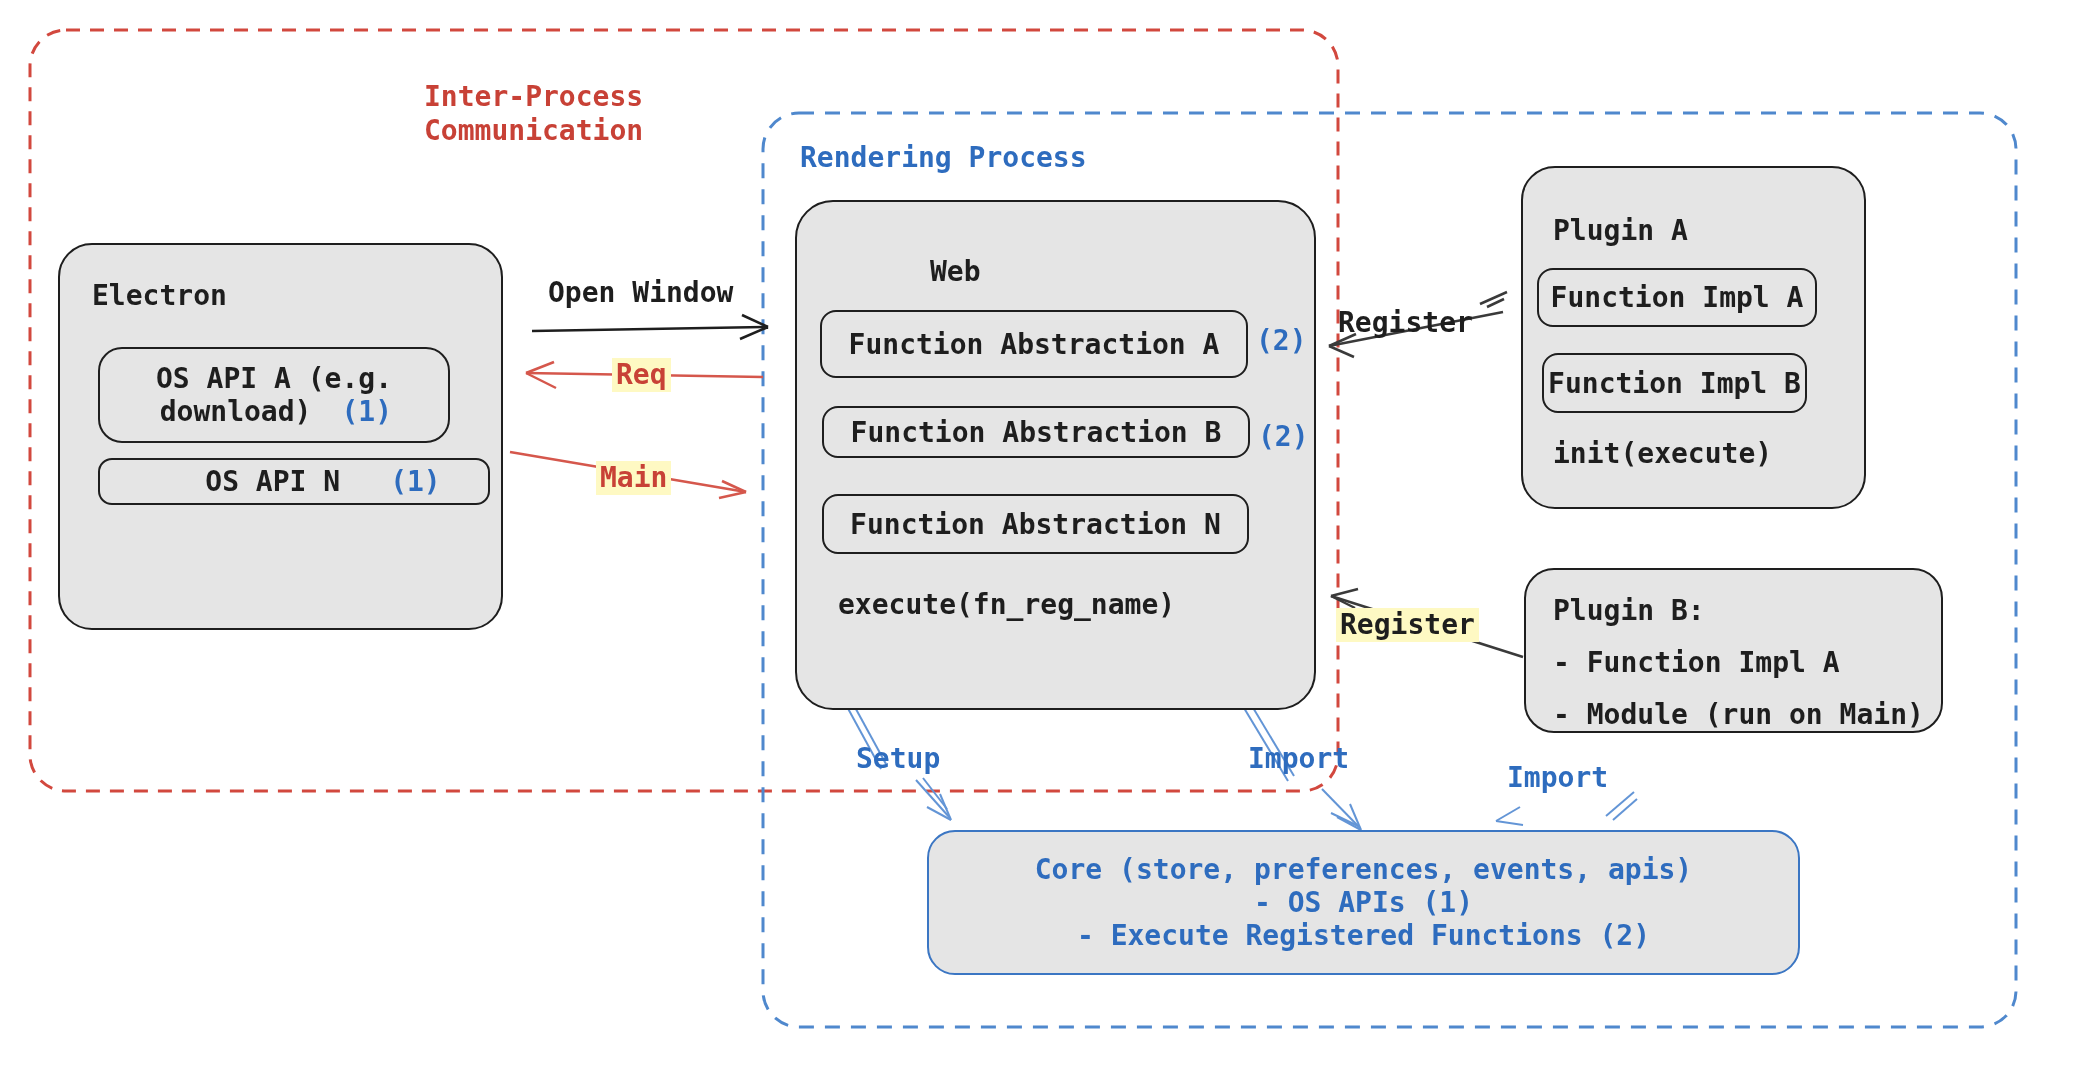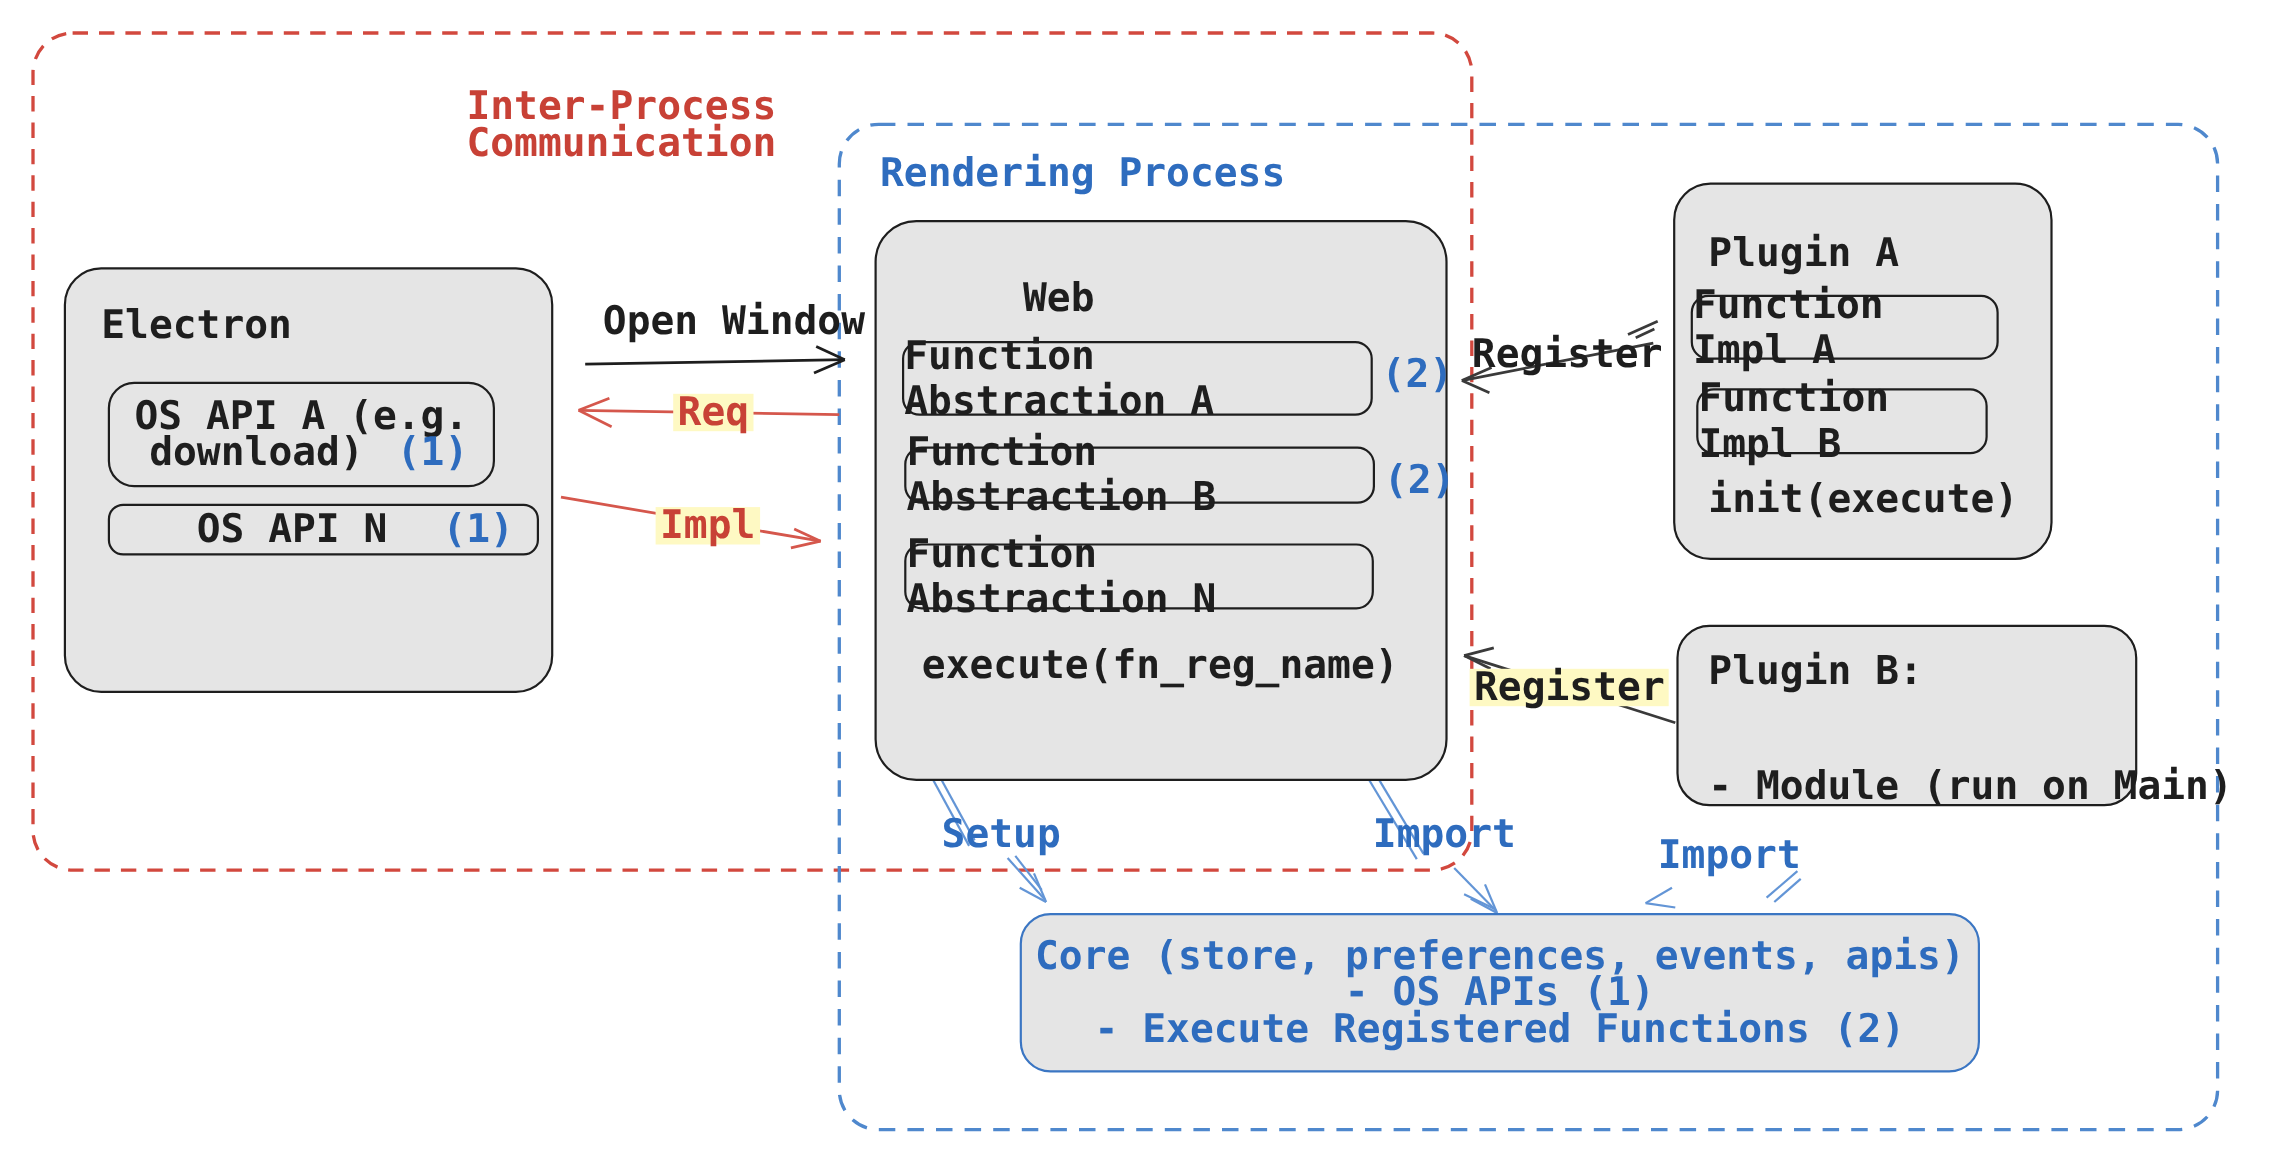--- a/index.html
+++ b/index.html
@@ -1,19 +1,19 @@
 <!DOCTYPE html>
 <html><head>
 <meta charset="utf-8">
 <style>
   html,body{margin:0;padding:0;background:#fff;}
   #canvas{
     position:relative;width:2074px;height:1066px;background:#ffffff;overflow:hidden;
     font-family:"DejaVu Sans Mono","Liberation Mono",monospace;
-    font-size:36px;font-weight:bold;color:#1e1e1e;
+    font-size:28px;font-weight:bold;color:#1e1e1e;
   }
   .lbl{position:absolute;white-space:pre;line-height:34px;}
   .red{color:#c84136;}
   .blue{color:#2e6cbe;}
   .box{position:absolute;border:2.5px solid #1e1e1e;border-radius:34px;background:#e5e5e5;box-sizing:border-box;}
   .smallbox{border-radius:16px;display:flex;align-items:center;justify-content:center;}
   .bluebox{border-color:#3b76c3;}
   .whitebg{background:#fef9c3;padding:0 4px;}
   svg.layer{position:absolute;left:0;top:0;width:2074px;height:1066px;pointer-events:none;}
   .core-lines{display:flex;flex-direction:column;align-items:center;justify-content:center;height:100%;line-height:33px;border-radius:32px;}
@@ -99,21 +99,21 @@
     </div>
   </div>
   <div class="box smallbox" style="left:98px;top:458px;width:392px;height:47px;border-radius:14px;">
     <div style="margin-left:58px;">
       <span>OS API N</span><span class="blue" style="margin-left:50px;">(1)</span>
     </div>
   </div>
 
   <div class="lbl" style="left:548px;top:276px;">Open Window</div>
   <div class="lbl red whitebg" style="left:612px;top:358px;">Req</div>
-  <div class="lbl red whitebg" style="left:596px;top:461px;">Impl</div>
+  <div class="lbl red whitebg" style="left:596px;top:461px;">Main</div>
 
   <div class="box" style="left:795px;top:200px;width:521px;height:510px;border-radius:38px;"></div>
   <div class="lbl" style="left:930px;top:255px;">Web</div>
   <div class="box smallbox" style="left:820px;top:310px;width:428px;height:68px;">
       <span>Function Abstraction A</span>
     </div>
   <div class="lbl blue" style="left:1256px;top:324px;">(2)</div>
   <div class="box smallbox" style="left:822px;top:406px;width:428px;height:52px;">
       <span>Function Abstraction B</span>
     </div>
@@ -131,20 +131,21 @@
   <div class="box smallbox" style="left:1537px;top:268px;width:280px;height:59px;">
       <span>Function Impl A</span>
     </div>
   <div class="box smallbox" style="left:1542px;top:353px;width:265px;height:60px;">
       <span>Function Impl B</span>
     </div>
   <div class="lbl" style="left:1553px;top:437px;">init(execute)</div>
 
   <div class="box" style="left:1524px;top:568px;width:419px;height:165px;border-radius:30px;"></div>
   <div class="lbl" style="left:1553px;top:594px;">Plugin B:</div>
+  <div class="lbl" style="left:1553px;top:646px;">- Function Impl A</div>
   <div class="lbl" style="left:1553px;top:698px;">- Module (run on Main)</div>
 
   <div class="lbl blue" style="left:856px;top:742px;">Setup</div>
   <div class="lbl blue" style="left:1248px;top:742px;">Import</div>
   <div class="lbl blue" style="left:1507px;top:761px;">Import</div>
 
   <div class="box bluebox" style="left:927px;top:830px;width:873px;height:145px;border-radius:28px;">
     <div class="core-lines blue">
       <span>Core (store, preferences, events, apis)</span>
       <span>- OS APIs (1)</span>

